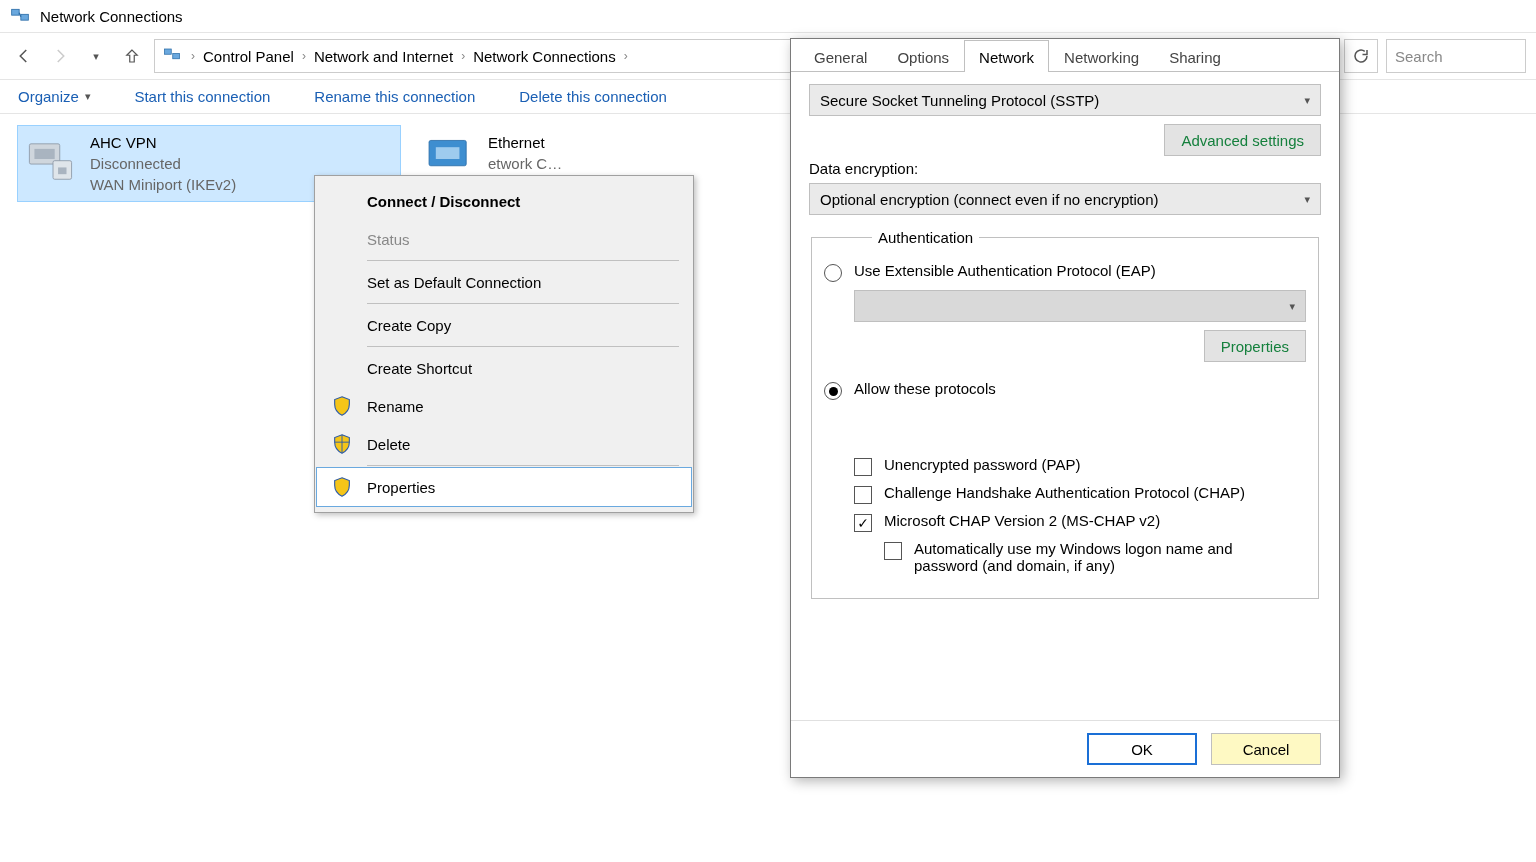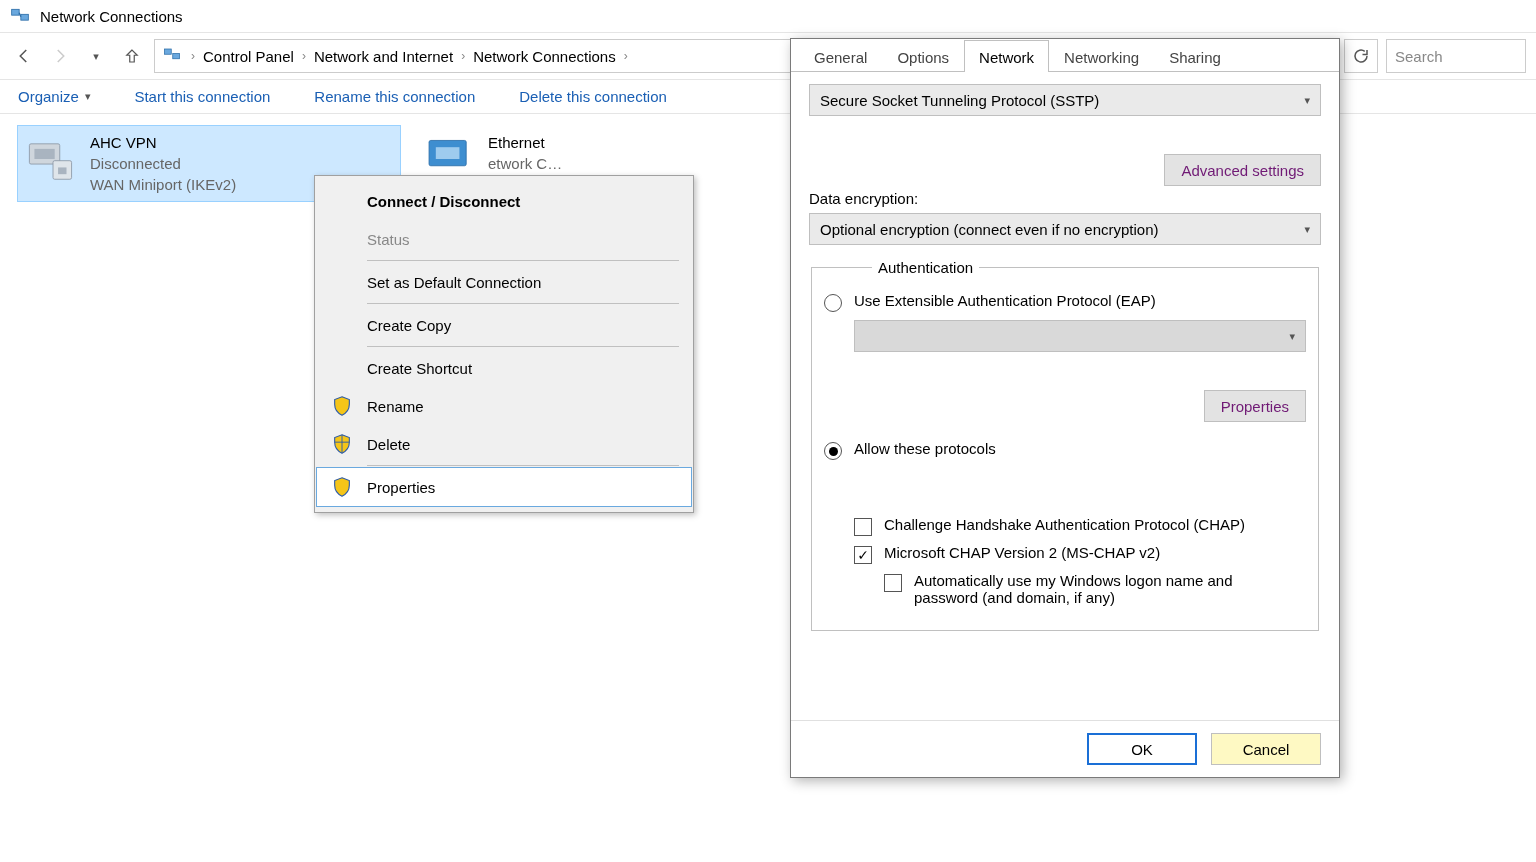--- a/index.html
+++ b/index.html
@@ -211,21 +211,21 @@
   }
   .btn {
     display: inline-flex;
     align-items: center;
     justify-content: center;
     height: 32px;
     padding: 0 16px;
     background: #fef9c3;
     border: 1px solid #bfbfbf;
   }
-  .btn.disabled { color: #701a75; background: #e3e3e3; margin-top: 30px; }
+  .btn.disabled { color: #15803d; background: #e3e3e3; }
   .btn.primary { border: 2px solid #1a6fd6; background: #fff; }
   .row-right { display: flex; justify-content: flex-end; margin-top: 8px; }
   fieldset.auth {
     border: 1px solid #c0c0c0;
     margin-top: 14px;
     padding: 8px 12px 16px;
   }
   fieldset.auth legend { padding: 0 6px; margin-left: 48px; }
   .radio-row, .check-row {
     display: flex;
@@ -467,20 +467,24 @@
 
       <div class="radio-row" style="margin-top:18px;">
         <span class="radio checked"></span>
         <span>Allow these protocols</span>
       </div>
 
       <div style="height:40px;"></div>
 
       <div class="check-row indent-1">
         <span class="check"></span>
+        <span>Unencrypted password (PAP)</span>
+      </div>
+      <div class="check-row indent-1">
+        <span class="check"></span>
         <span>Challenge Handshake Authentication Protocol (CHAP)</span>
       </div>
       <div class="check-row indent-1">
         <span class="check checked"></span>
         <span>Microsoft CHAP Version 2 (MS-CHAP v2)</span>
       </div>
       <div class="check-row indent-2">
         <span class="check"></span>
         <span style="max-width:360px;">Automatically use my Windows logon name and password (and domain, if any)</span>
       </div>

